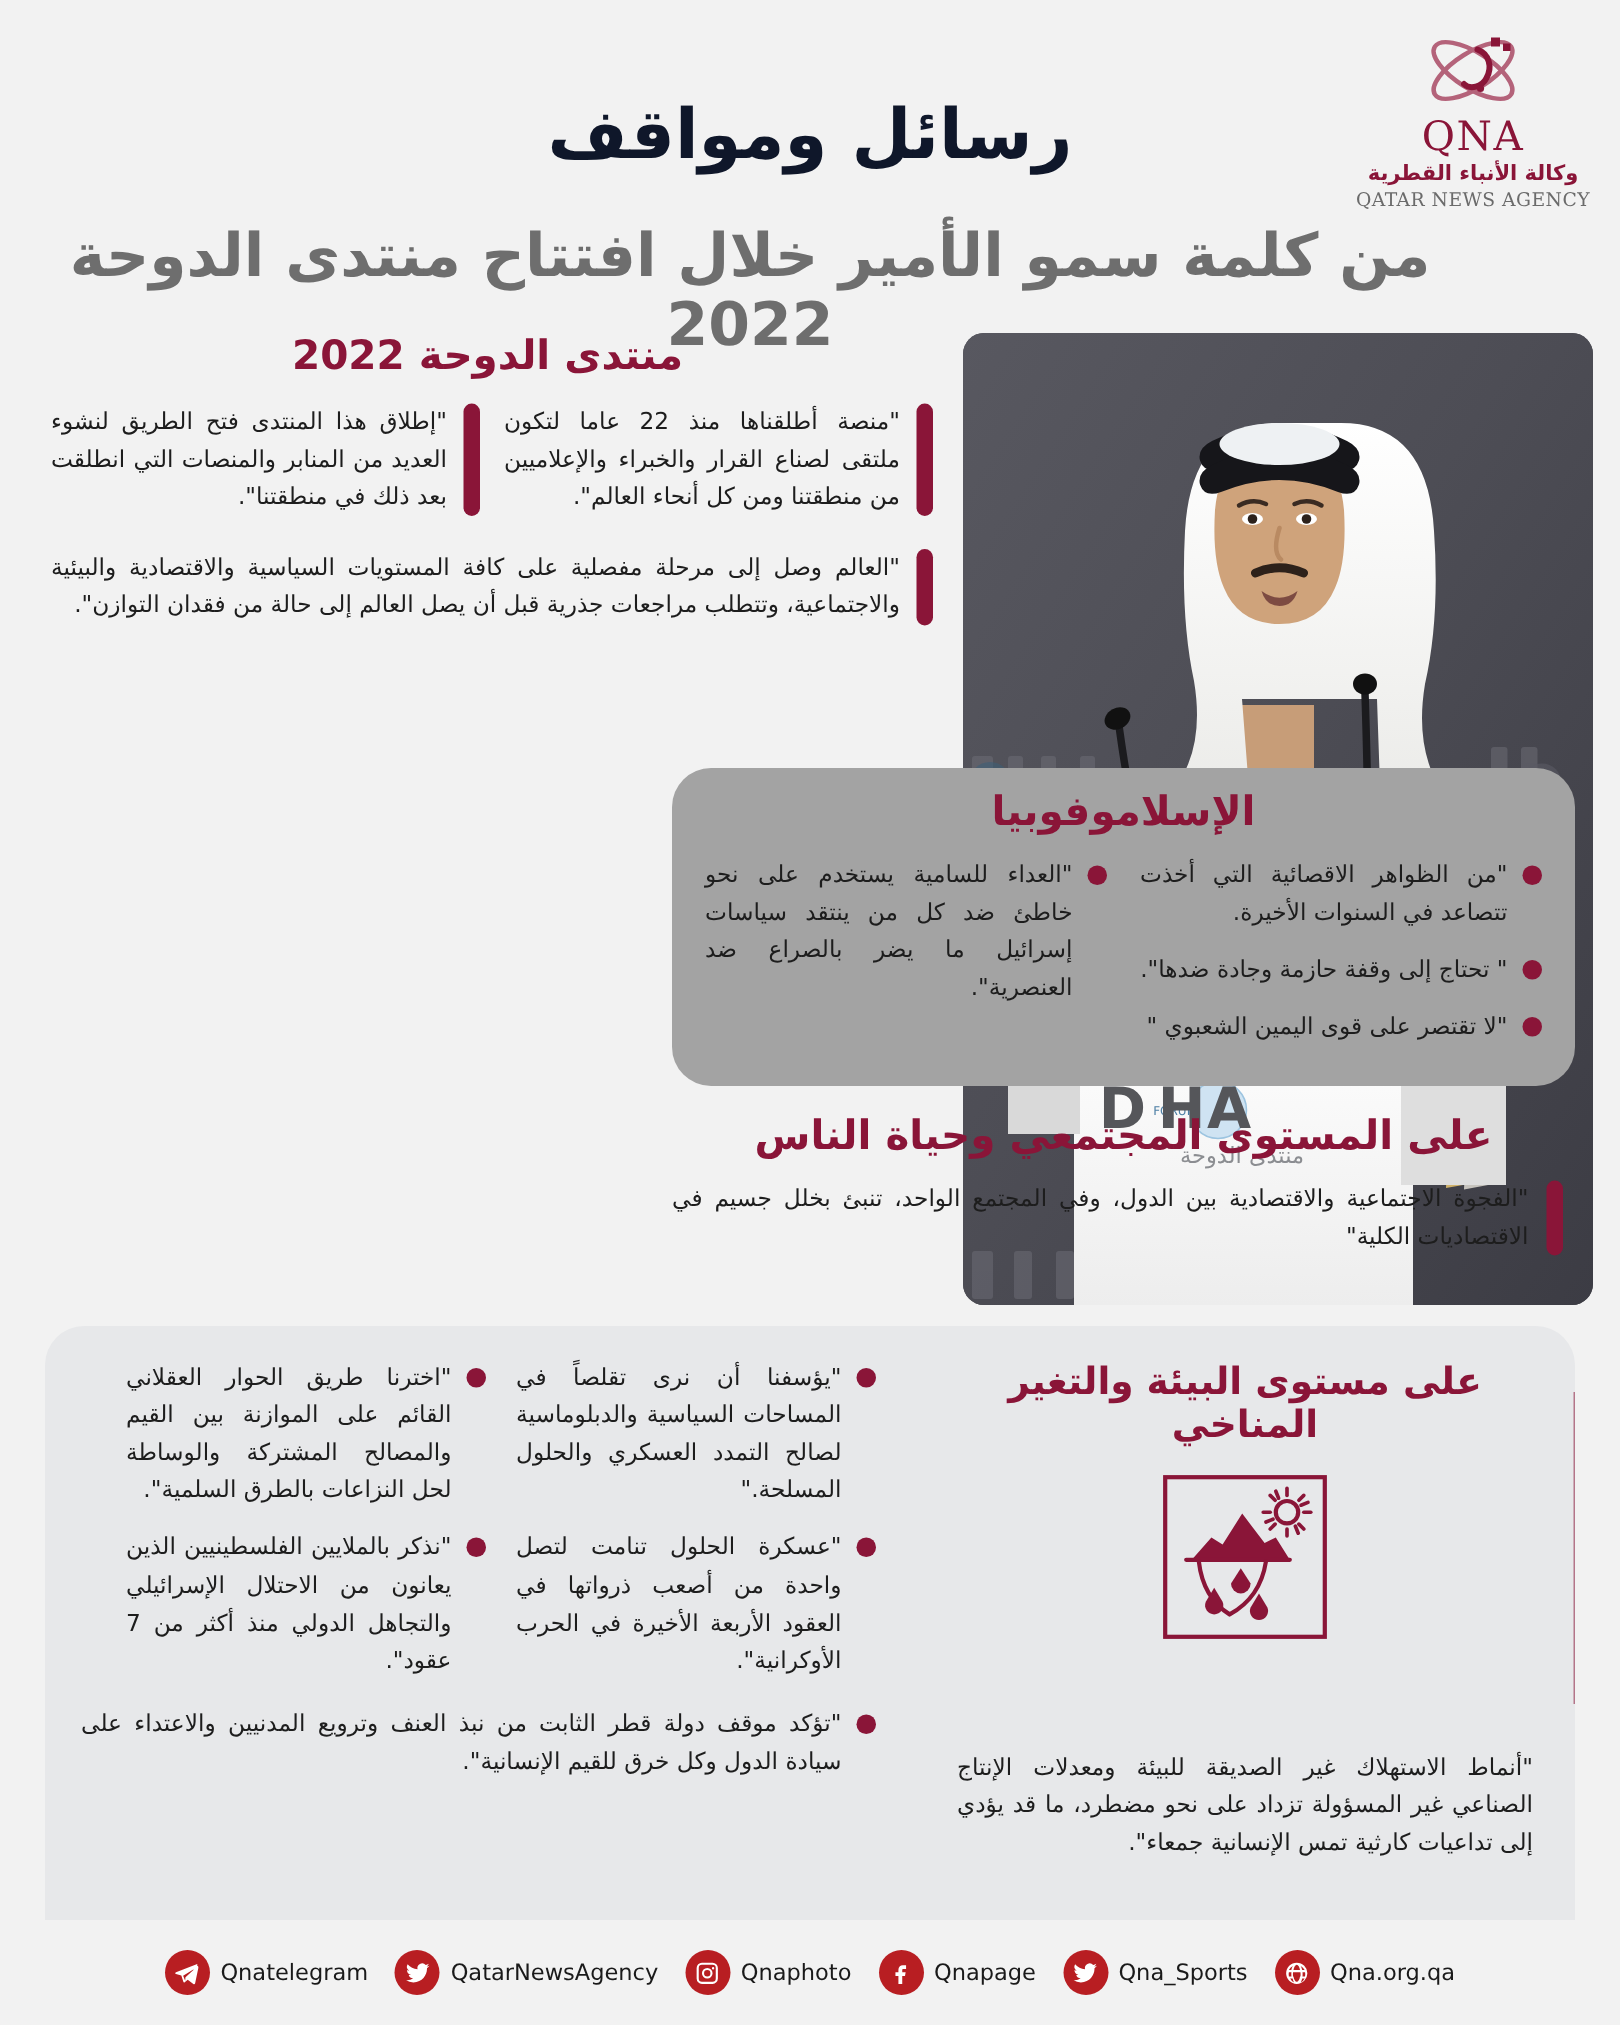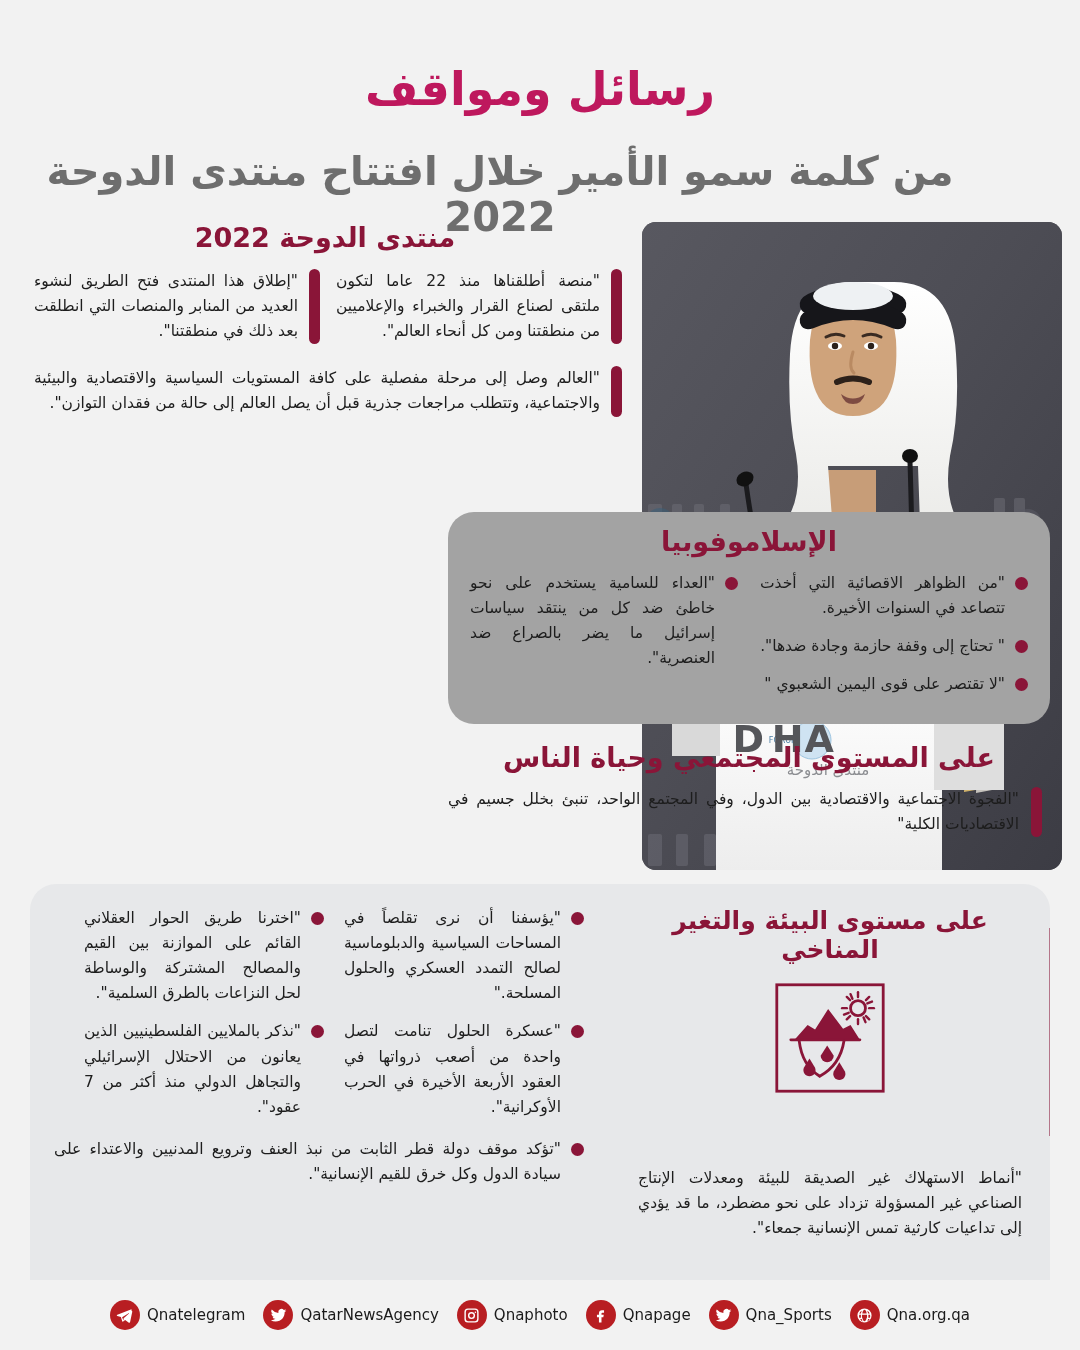--- a/index.html
+++ b/index.html
@@ -15,21 +15,21 @@
 
   
   .logo-wrap{ position:absolute; top:18px; right:18px; width:160px; text-align:center; }
   .logo-mark{ height:62px; display:flex; align-items:center; justify-content:center; }
   .logo-qna{ font-family:"DejaVu Serif","Liberation Serif",serif; font-size:27px; letter-spacing:1px; color:#8A1538; line-height:1; margin-top:-2px;}
   .logo-ar{ font-size:14px; font-weight:bold; color:#8A1538; margin-top:3px; }
   .logo-en{ font-family:"DejaVu Serif","Liberation Serif",serif; font-size:12.5px; color:#6b6b6b; letter-spacing:.3px; margin-top:1px;}
 
   .main-title{
     position:absolute; top:62px; left:0; width:1080px;
-    text-align:center; font-size:46px; font-weight:bold; color:#be185d;
+    text-align:center; font-size:46px; font-weight:bold; color:#0f172a;
     letter-spacing:-1px;
   }
   .sub-title{
     position:absolute; top:148px; left:0; width:1000px;
     text-align:center; font-size:40px; font-weight:bold; color:#6E6E6E;
     letter-spacing:-1px;
   }
 
   
   .photo{
@@ -104,20 +104,37 @@
   .soc{ display:flex; align-items:center; gap:7px; }
   .soc-ic{ width:30px;height:30px;border-radius:50%;background:#B81E22;display:flex;align-items:center;justify-content:center; }
   .soc-ic svg{ width:17px;height:17px;fill:#fff; }
   .soc-lb{ font-size:15px; color:#1a1a1a; }
 </style>
 </head>
 <body>
 
 <div class="page">
 
+  <div class="logo-wrap">
+    <div class="logo-mark">
+      <svg width="86" height="60" viewBox="0 0 86 60" aria-hidden="true">
+        <g fill="none" stroke="#B4637A" stroke-width="3">
+          <ellipse cx="43" cy="28" rx="30" ry="12" transform="rotate(-32 43 28)"></ellipse>
+          <ellipse cx="43" cy="28" rx="30" ry="12" transform="rotate(32 43 28)"></ellipse>
+        </g>
+        <path d="M46 14 c8 3 10 12 6 19 c-3 6 -11 8 -15 4" fill="none" stroke="#8A1538" stroke-width="4" stroke-linecap="round"></path>
+        <rect x="55" y="6" width="6" height="6" fill="#8A1538"></rect>
+        <rect x="63" y="10" width="5" height="5" fill="#8A1538"></rect>
+        <circle cx="48" cy="40" r="2.4" fill="#8A1538"></circle>
+      </svg>
+    </div>
+    <div class="logo-qna">QNA</div>
+    <div class="logo-ar">وكالة الأنباء القطرية</div>
+    <div class="logo-en">QATAR NEWS AGENCY</div>
+  </div>
 
   <div class="main-title">رسائل ومواقف</div>
   <div class="sub-title">من كلمة سمو الأمير خلال افتتاح منتدى الدوحة 2022</div>
 
   <div class="photo">
     <svg viewBox="0 0 420 648" preserveAspectRatio="xMidYMid slice" aria-hidden="true">
       <defs>
         <linearGradient id="bgG" x1="0" y1="0" x2="1" y2="1">
           <stop offset="0%" stop-color="#585860"></stop>
           <stop offset="45%" stop-color="#4d4d55"></stop>

